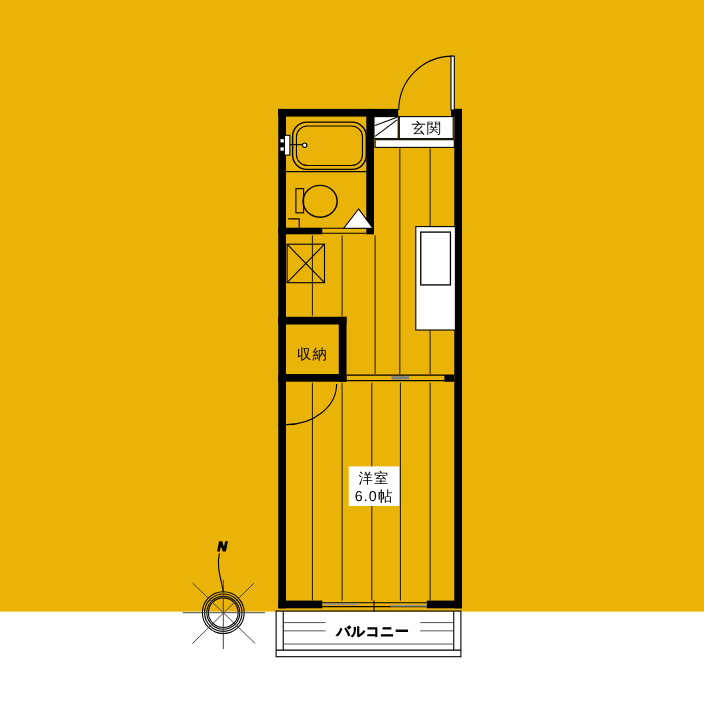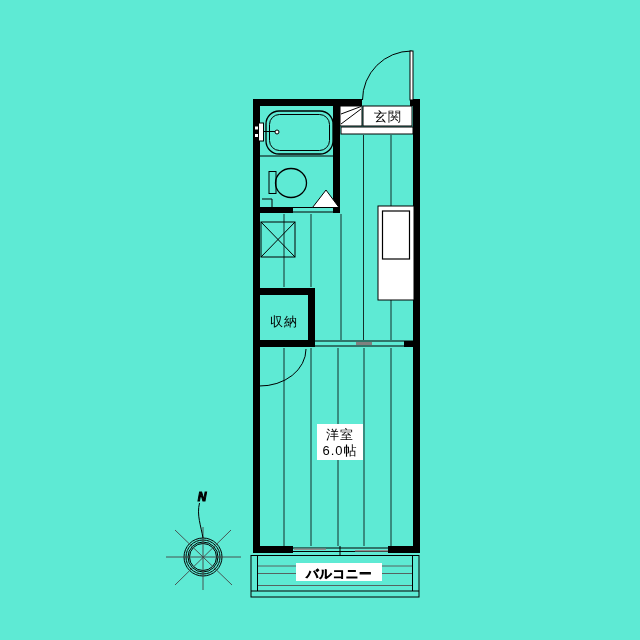--- a/index.html
+++ b/index.html
@@ -1,17 +1,17 @@
 <!DOCTYPE html>
 <html><head>
 <meta charset="utf-8">
 <style>
   html,body{margin:0;padding:0;background:#ffffff;}
   body{width:640px;height:640px;overflow:hidden;font-family:"Liberation Sans",sans-serif;}
-  .stage{position:relative;width:640px;height:640px;background:#5eead4;}
+  .stage{position:relative;width:640px;height:556px;background:#eab308;}
   svg{display:block;}
   svg text{font-family:"Liberation Sans","DejaVu Sans",sans-serif;fill:#000;}
   .jp{font-size:13px;letter-spacing:1px;}
   .jp-s{font-size:12.5px;letter-spacing:0.5px;}
   .north{font-size:12px;font-style:italic;font-weight:bold;}
 </style>
 </head>
 <body>
 
 <div class="stage">

